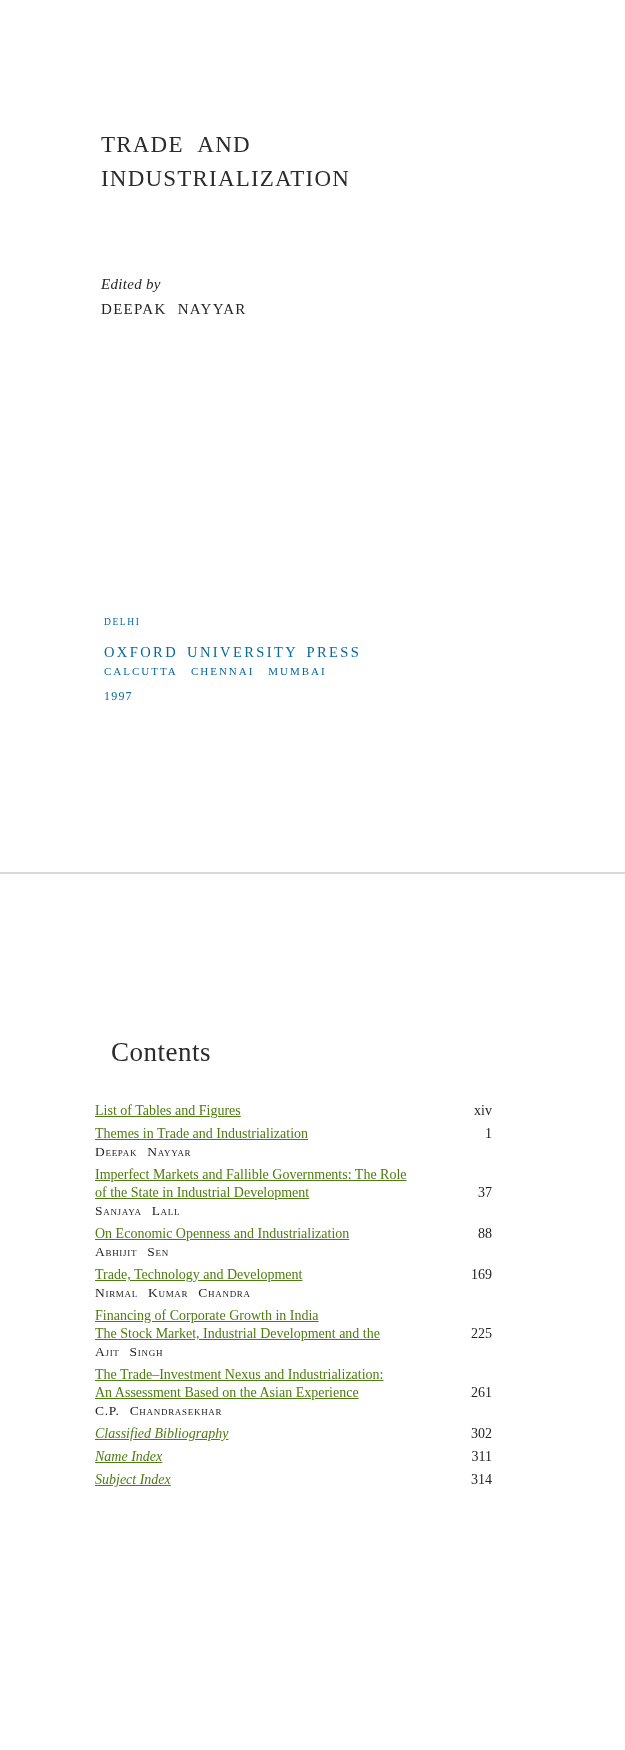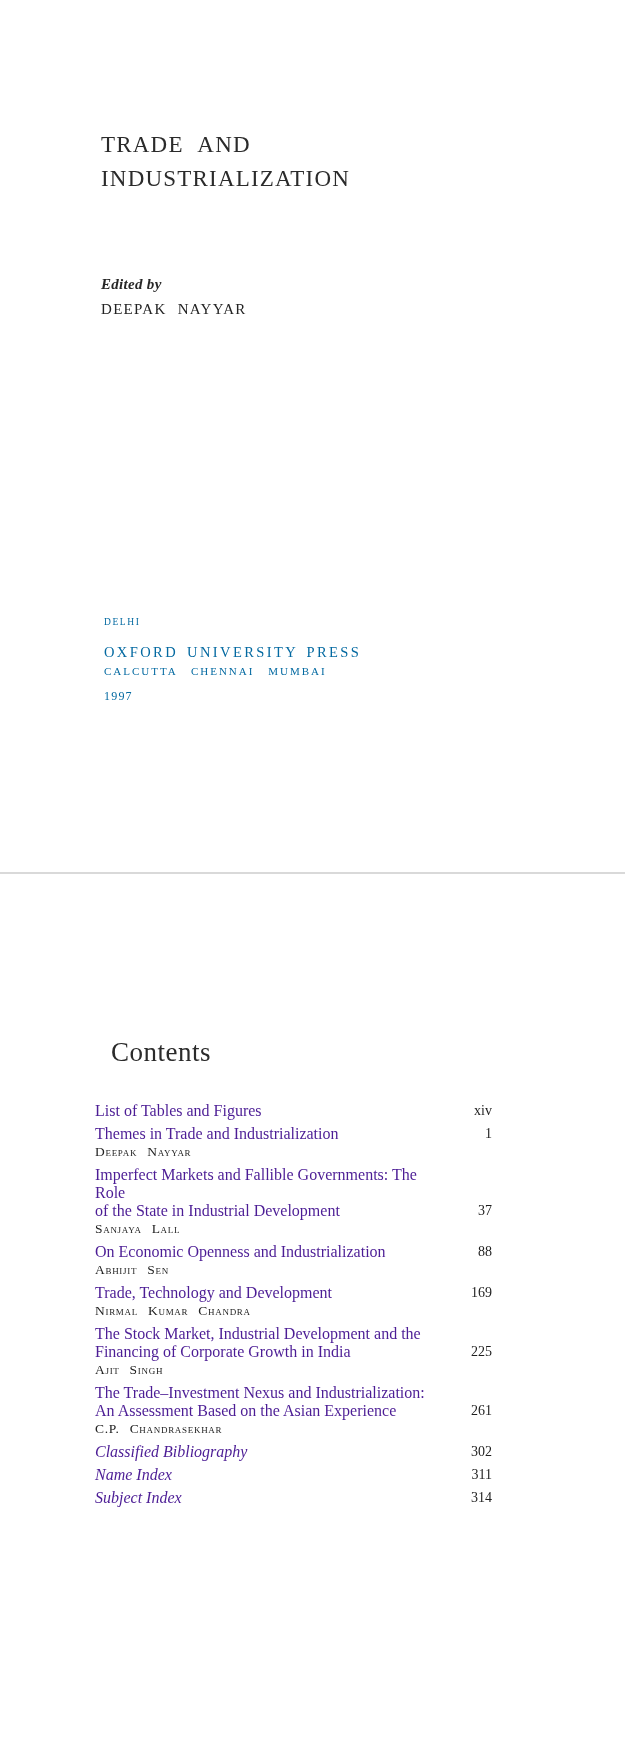--- a/index.html
+++ b/index.html
@@ -32,21 +32,20 @@
     margin: 0;
   }
   .edited-by {
     position: absolute;
     left: 101px;
     top: 276px;
     font-size: 15px;
     font-style: italic;
     letter-spacing: 0.3px;
     color: #272727;
-    font-weight: bold;
   }
   .editor-name {
     position: absolute;
     left: 101px;
     top: 301px;
     font-size: 15px;
     letter-spacing: 1.3px;
     word-spacing: 6px;
     color: #232323;
   }
@@ -109,24 +108,25 @@
     top: 1102px;
     width: 397px;
   }
   .toc-entry { margin-bottom: 5px; }
   .entry-main {
     display: flex;
     justify-content: space-between;
     align-items: flex-end;
   }
   .entry-titles {
-    font-size: 16px;
-    line-height: 18px;
-    color: #4c1d95;
+    font-size: 14px;
+    line-height: 18px;
+    color: #4d7c0f;
     max-width: 330px;
+    text-decoration: underline;
   }
   .entry-titles.italic { font-style: italic; }
   .entry-page {
     font-size: 14px;
     line-height: 18px;
     color: #1e1e1e;
     white-space: nowrap;
     padding-left: 10px;
   }
   .entry-author {
@@ -204,22 +204,22 @@
             <div class="entry-titles">
               <div class="title-line">Trade, Technology and Development</div>
             </div>
             <div class="entry-page">169</div>
           </div>
           <div class="entry-author">Nirmal Kumar Chandra</div>
         </div>
         <div class="toc-entry">
           <div class="entry-main">
             <div class="entry-titles">
+              <div class="title-line">Financing of Corporate Growth in India</div>
               <div class="title-line">The Stock Market, Industrial Development and the</div>
-              <div class="title-line">Financing of Corporate Growth in India</div>
             </div>
             <div class="entry-page">225</div>
           </div>
           <div class="entry-author">Ajit Singh</div>
         </div>
         <div class="toc-entry">
           <div class="entry-main">
             <div class="entry-titles">
               <div class="title-line">The Trade–Investment Nexus and Industrialization:</div>
               <div class="title-line">An Assessment Based on the Asian Experience</div>

